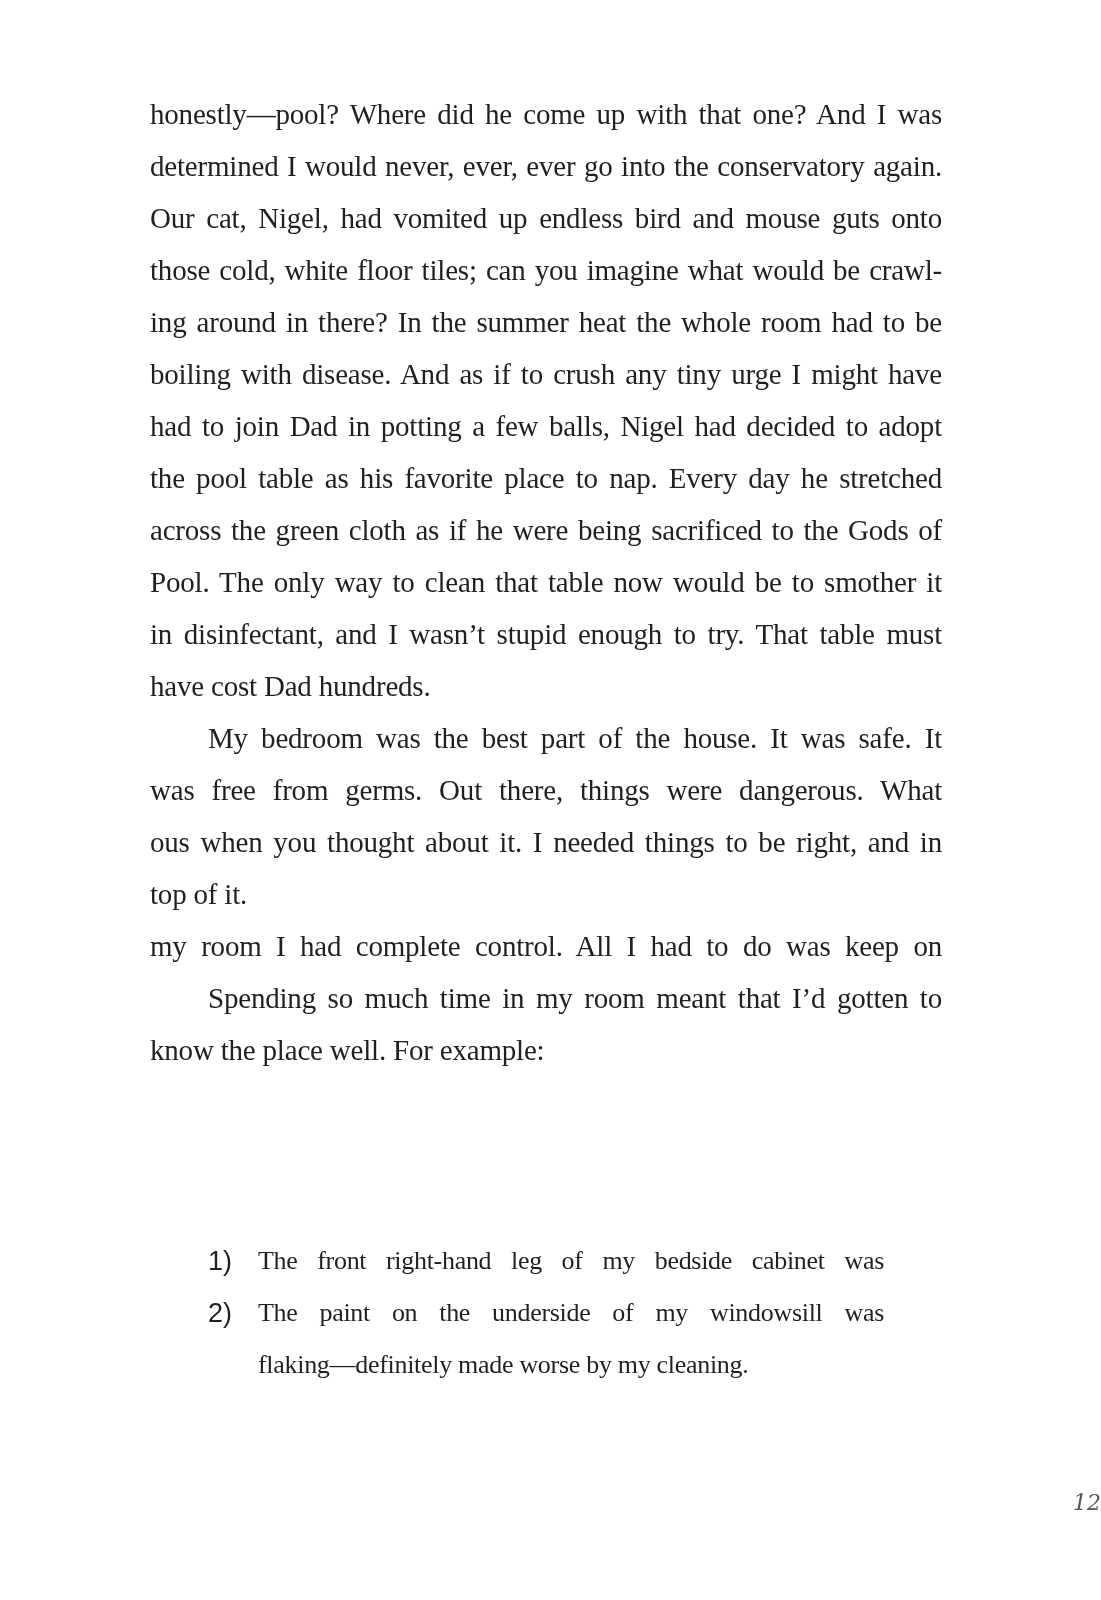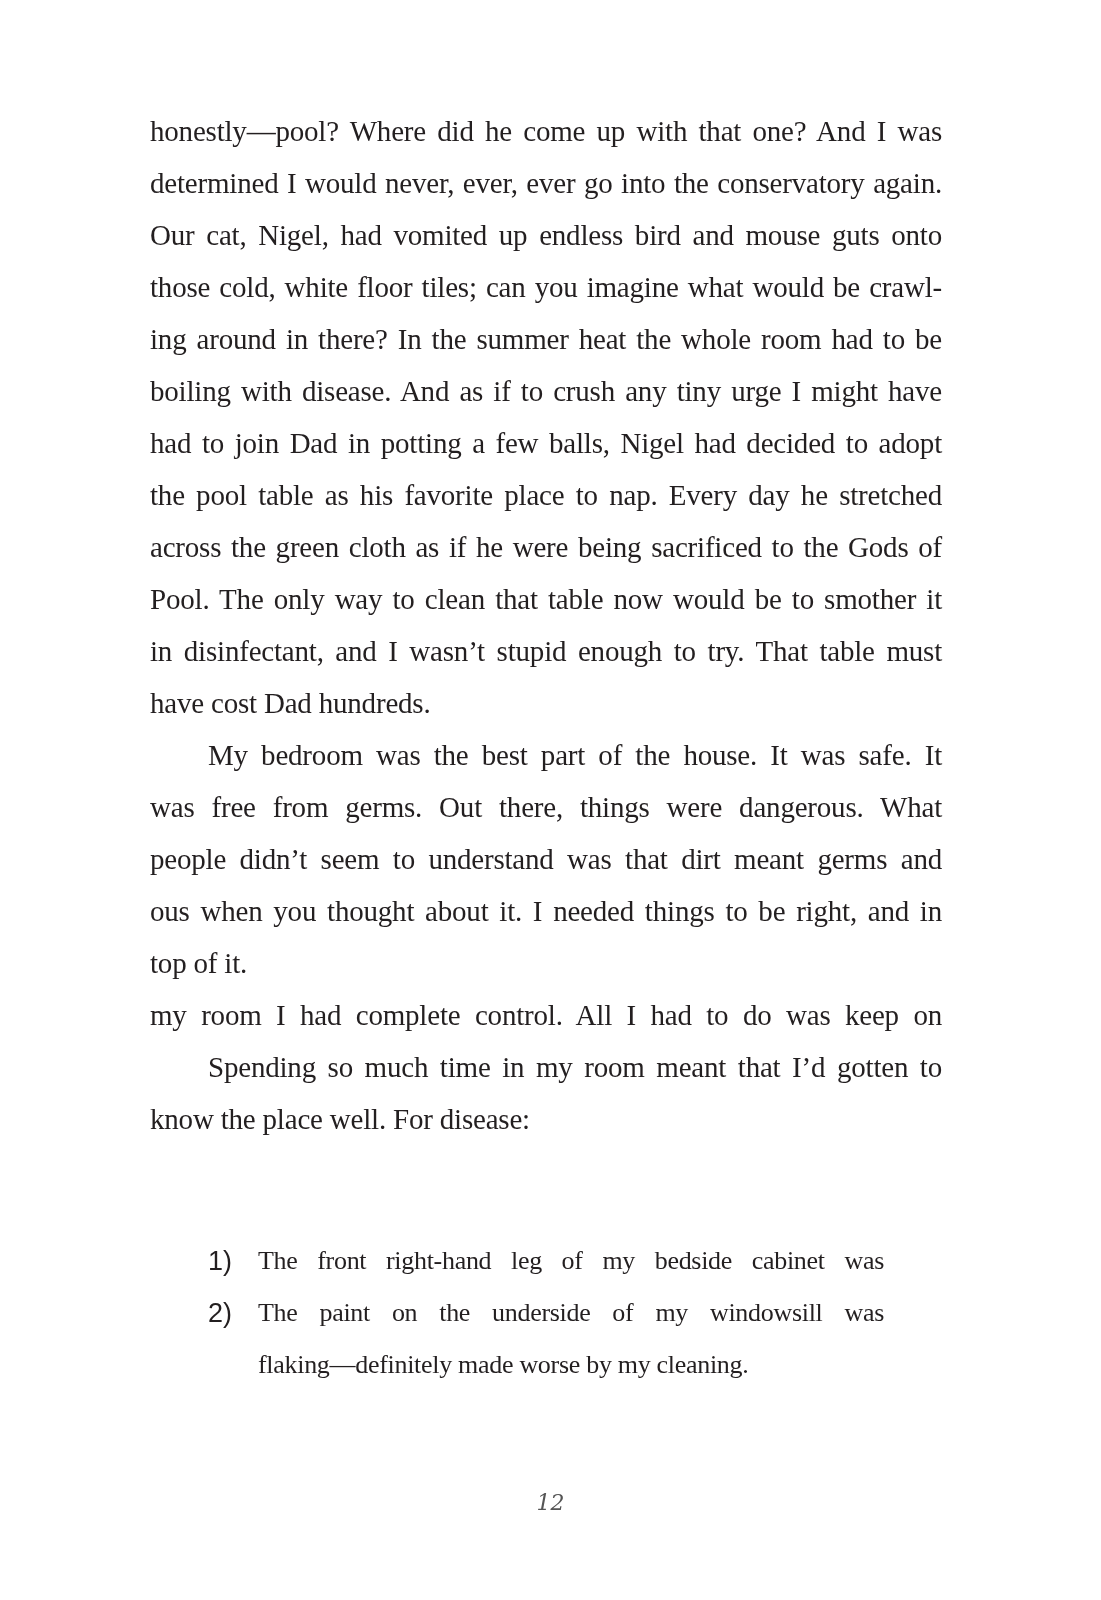--- a/index.html
+++ b/index.html
@@ -10,21 +10,21 @@
     body {
       width: 1101px;
       height: 1600px;
       position: relative;
       overflow: hidden;
       color: #231f20;
     }
     .page {
       position: absolute;
       left: 150px;
-      top: 105px;
+      top: 88px;
       width: 792px;
     }
     .line {
       font-family: "Liberation Serif", "DejaVu Serif", serif;
       font-size: 29px;
       line-height: 52px;
       height: 52px;
       white-space: nowrap;
       text-align: justify;
       text-align-last: justify;
@@ -65,21 +65,21 @@
       letter-spacing: -0.3px;
     }
     .list-line.last {
       text-align-last: left;
     }
     .folio {
       position: absolute;
       left: 0;
       width: 1101px;
       top: 1490px;
-      text-align: center;
+      text-align: right;
       font-family: "DejaVu Serif", serif;
       font-style: italic;
       font-size: 22px;
       color: #555555;
     }
   </style>
 </head>
 <body>
 
 <div class="page">
@@ -95,29 +95,28 @@
     <div class="line">the pool table as his favorite place to nap. Every day he stretched</div>
     <div class="line">across the green cloth as if he were being sacrificed to the Gods of</div>
     <div class="line">Pool. The only way to clean that table now would be to smother it</div>
     <div class="line">in disinfectant, and I wasn’t stupid enough to try. That table must</div>
     <div class="line last">have cost Dad hundreds.</div>
   </div>
 
   <div>
     <div class="line indent">My bedroom was the best part of the house. It was safe. It</div>
     <div class="line">was free from germs. Out there, things were dangerous. What</div>
-    <div class="line">people didn’t seem to understand was that dirt meant germs and</div>
     <div class="line">ous when you thought about it. I needed things to be right, and in</div>
     <div class="line last">top of it.</div>
     <div class="line">my room I had complete control. All I had to do was keep on</div>
   </div>
 
   <div>
     <div class="line indent">Spending so much time in my room meant that I’d gotten to</div>
-    <div class="line last">know the place well. For disease:</div>
+    <div class="line last">know the place well. For example:</div>
   </div>
 </div>
 
 <div class="list">
   <div class="list-item">
     <span class="list-num">1)</span>
     <div class="list-line">The front right-hand leg of my bedside cabinet was</div>
   </div>
   <div class="list-item">
     <span class="list-num">2)</span>

